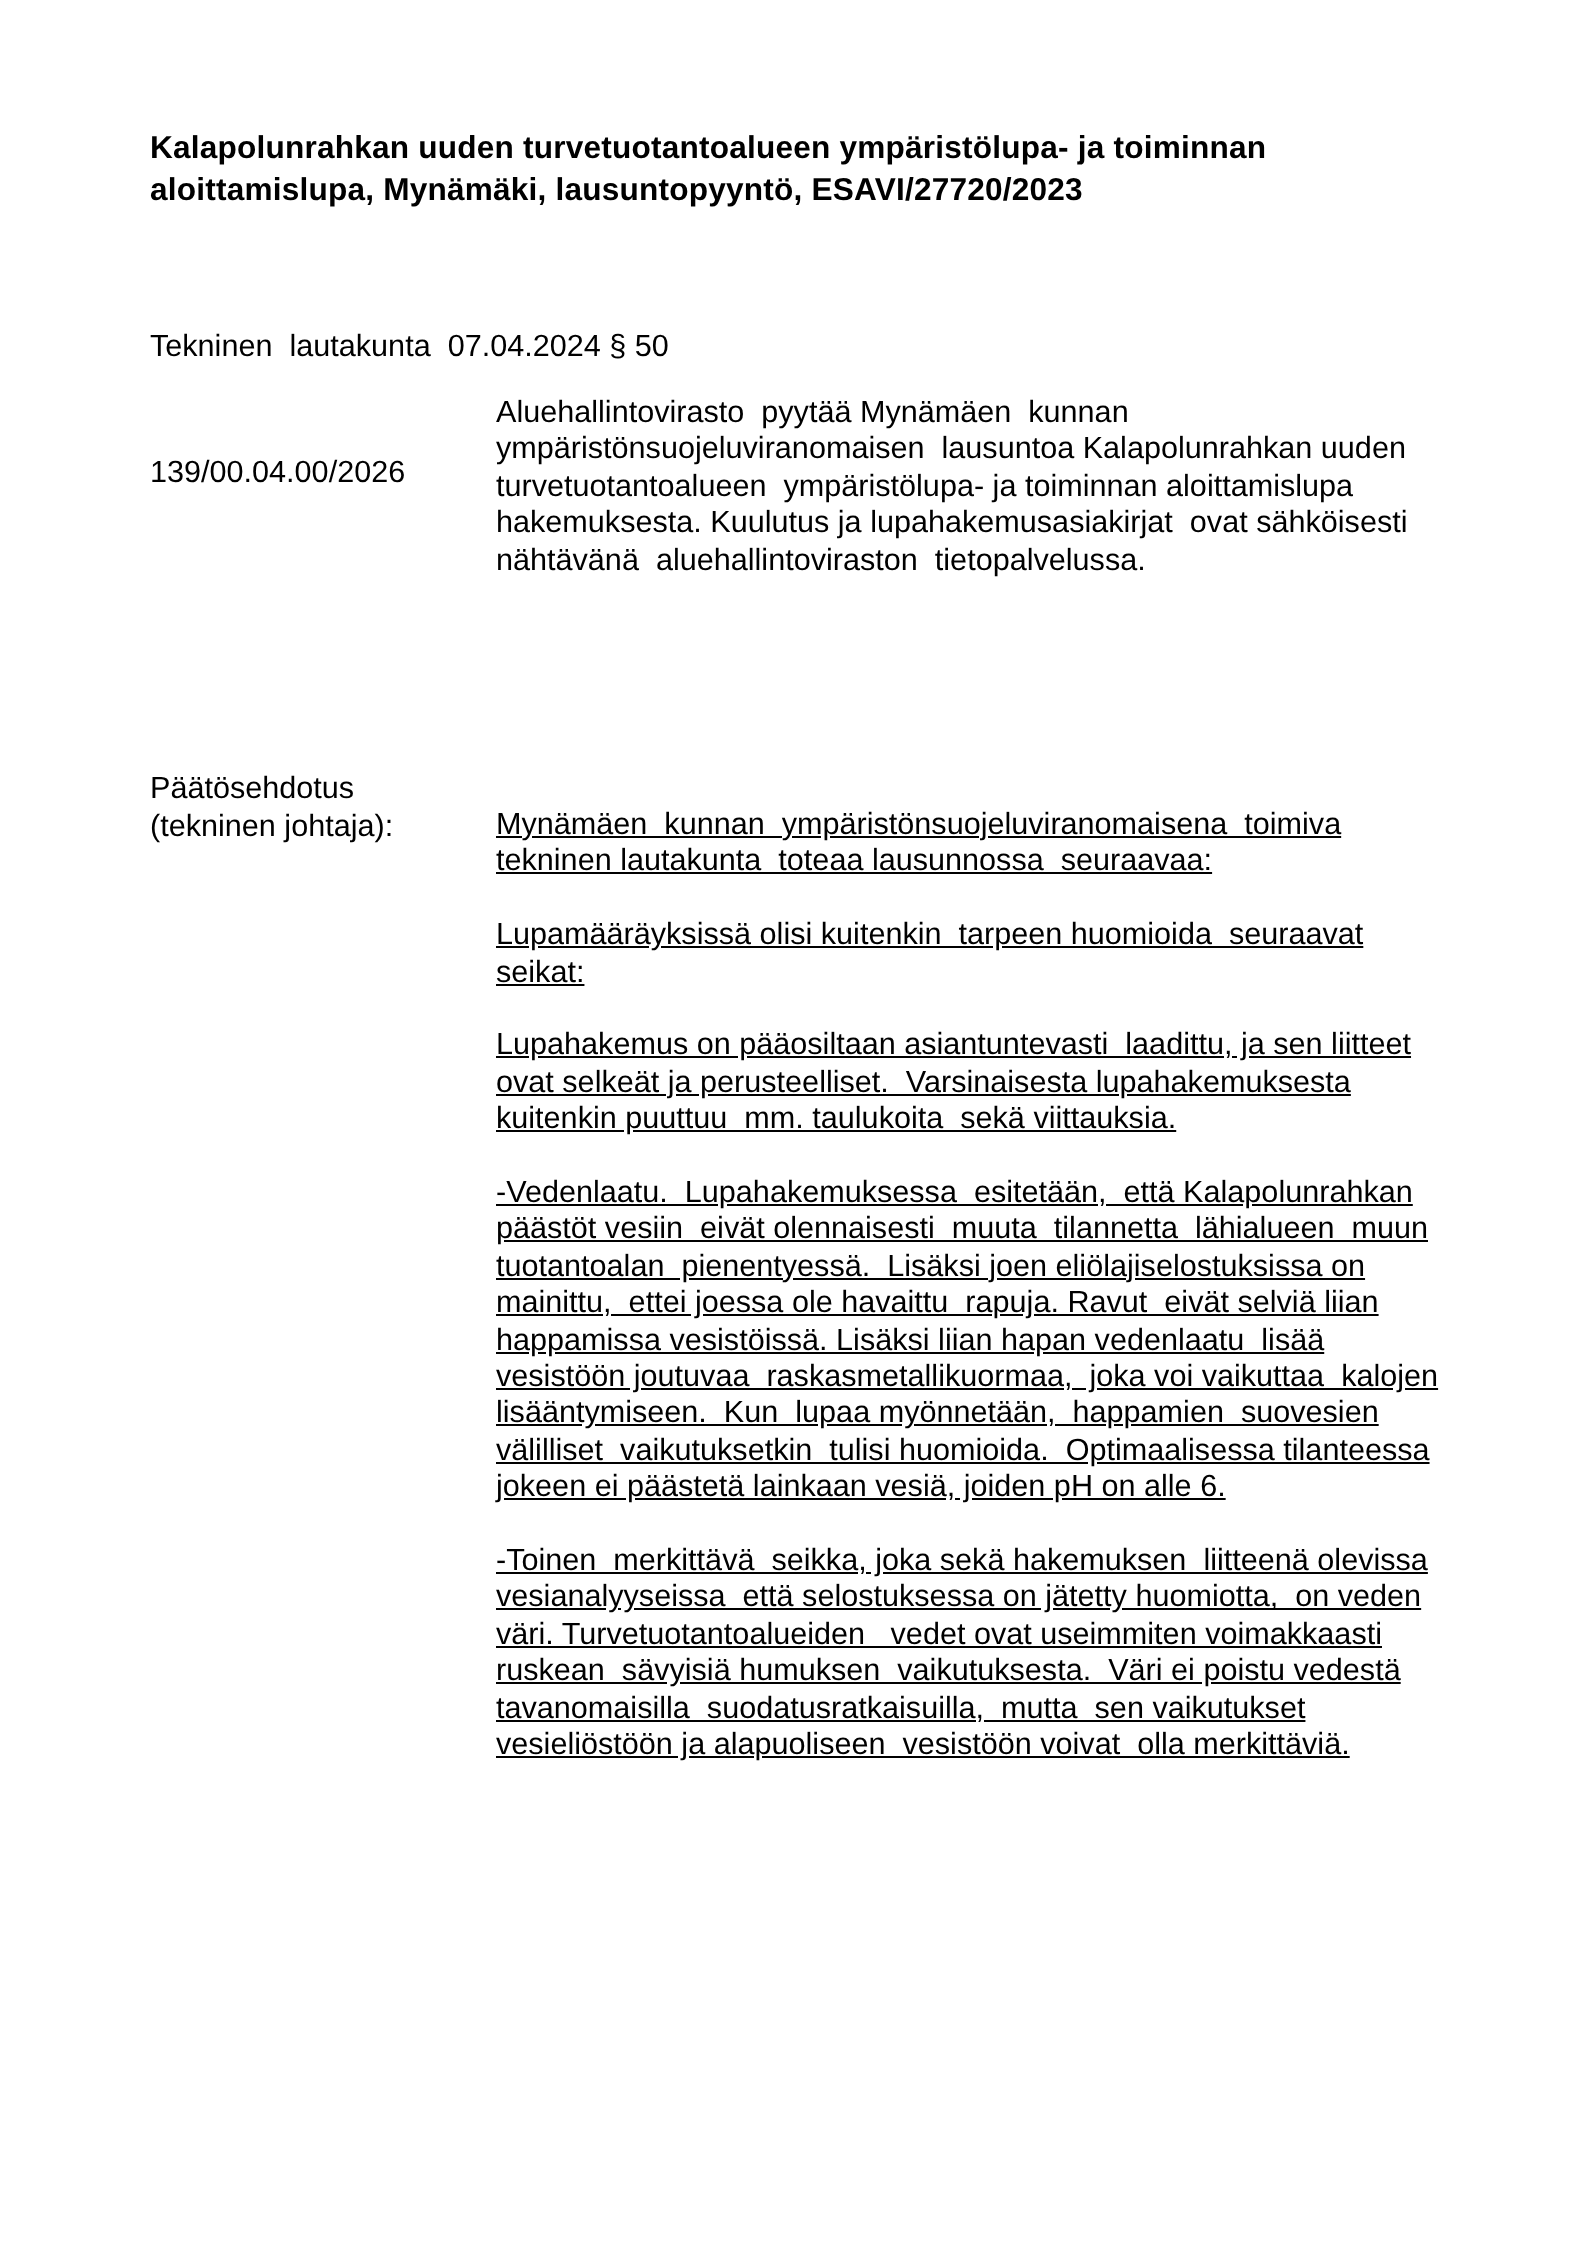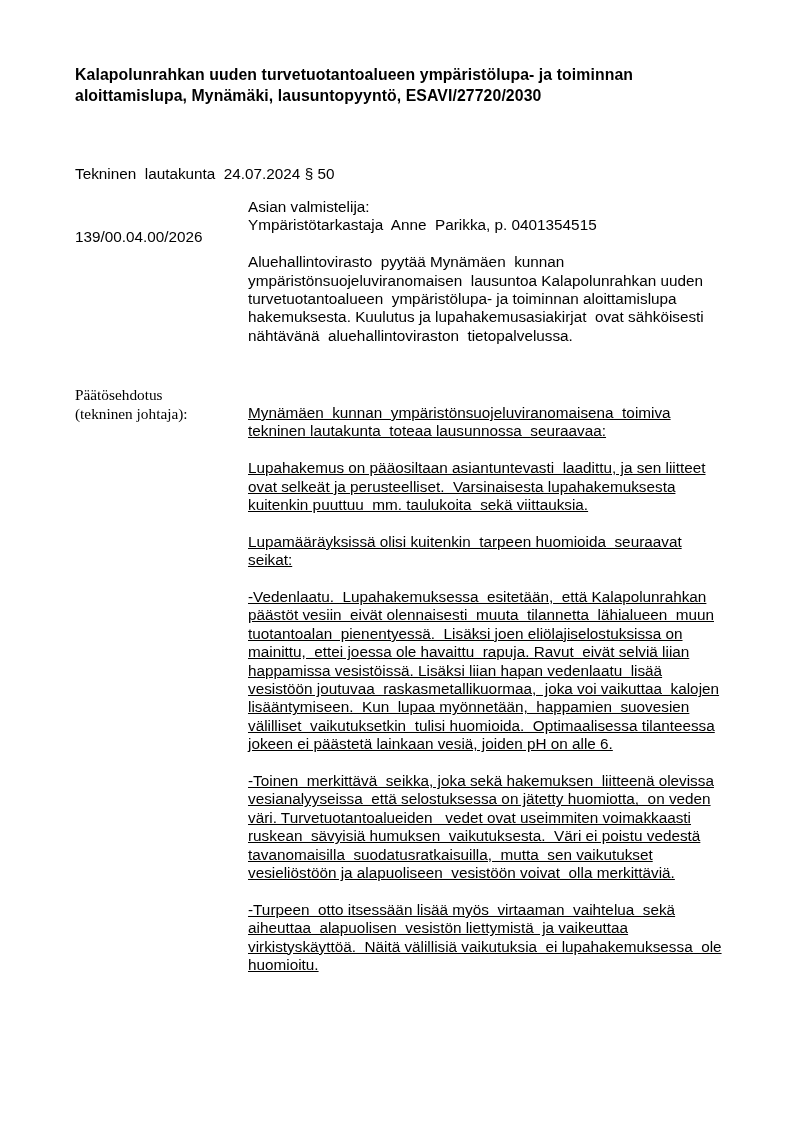--- a/index.html
+++ b/index.html
@@ -49,70 +49,64 @@
     line-height: 18.4px;
     white-space: pre;
   }
   .side-label {
     position: absolute;
     left: 75px;
     top: 385px;
     font-size: 15.3px;
     line-height: 19px;
     white-space: pre;
-    font-family: Liberation Serif, serif;
   }
 </style>
 </head>
 <body>
 
 <div class="page">
 
   <h1 class="doc-title">Kalapolunrahkan uuden turvetuotantoalueen ympäristölupa- ja toiminnan
-aloittamislupa, Mynämäki, lausuntopyyntö, ESAVI/27720/2030</h1>
+aloittamislupa, Mynämäki, lausuntopyyntö, ESAVI/27720/2023</h1>
 
   <div class="meta">
-    <div>Tekninen  lautakunta  24.07.2024 § 50</div>
+    <div>Tekninen  lautakunta  07.04.2024 § 50</div>
     <div>139/00.04.00/2026</div>
   </div>
 
   <div class="col-right sec1">
-    <p><span>Asian valmistelija:</span><br><span>Ympäristötarkastaja  Anne  Parikka, p. 0401354515</span></p>
     <p>Aluehallintovirasto  pyytää Mynämäen  kunnan
 ympäristönsuojeluviranomaisen  lausuntoa Kalapolunrahkan uuden
 turvetuotantoalueen  ympäristölupa- ja toiminnan aloittamislupa
 hakemuksesta. Kuulutus ja lupahakemusasiakirjat  ovat sähköisesti
 nähtävänä  aluehallintoviraston  tietopalvelussa.</p>
   </div>
 
   <div class="side-label">Päätösehdotus
 (tekninen johtaja):</div>
 
   <div class="col-right sec2-body">
     <p>Mynämäen  kunnan  ympäristönsuojeluviranomaisena  toimiva
 tekninen lautakunta  toteaa lausunnossa  seuraavaa:</p>
+    <p>Lupamääräyksissä olisi kuitenkin  tarpeen huomioida  seuraavat
+seikat:</p>
     <p>Lupahakemus on pääosiltaan asiantuntevasti  laadittu, ja sen liitteet
 ovat selkeät ja perusteelliset.  Varsinaisesta lupahakemuksesta
 kuitenkin puuttuu  mm. taulukoita  sekä viittauksia.</p>
-    <p>Lupamääräyksissä olisi kuitenkin  tarpeen huomioida  seuraavat
-seikat:</p>
     <p>-Vedenlaatu.  Lupahakemuksessa  esitetään,  että Kalapolunrahkan
 päästöt vesiin  eivät olennaisesti  muuta  tilannetta  lähialueen  muun
 tuotantoalan  pienentyessä.  Lisäksi joen eliölajiselostuksissa on
 mainittu,  ettei joessa ole havaittu  rapuja. Ravut  eivät selviä liian
 happamissa vesistöissä. Lisäksi liian hapan vedenlaatu  lisää
 vesistöön joutuvaa  raskasmetallikuormaa,  joka voi vaikuttaa  kalojen
 lisääntymiseen.  Kun  lupaa myönnetään,  happamien  suovesien
 välilliset  vaikutuksetkin  tulisi huomioida.  Optimaalisessa tilanteessa
 jokeen ei päästetä lainkaan vesiä, joiden pH on alle 6.</p>
     <p>-Toinen  merkittävä  seikka, joka sekä hakemuksen  liitteenä olevissa
 vesianalyyseissa  että selostuksessa on jätetty huomiotta,  on veden
 väri. Turvetuotantoalueiden   vedet ovat useimmiten voimakkaasti
 ruskean  sävyisiä humuksen  vaikutuksesta.  Väri ei poistu vedestä
 tavanomaisilla  suodatusratkaisuilla,  mutta  sen vaikutukset
 vesieliöstöön ja alapuoliseen  vesistöön voivat  olla merkittäviä.</p>
-    <p>-Turpeen  otto itsessään lisää myös  virtaaman  vaihtelua  sekä
-aiheuttaa  alapuolisen  vesistön liettymistä  ja vaikeuttaa
-virkistyskäyttöä.  Näitä välillisiä vaikutuksia  ei lupahakemuksessa  ole
-huomioitu.</p>
   </div>
 
 </div>
 
 </body></html>

